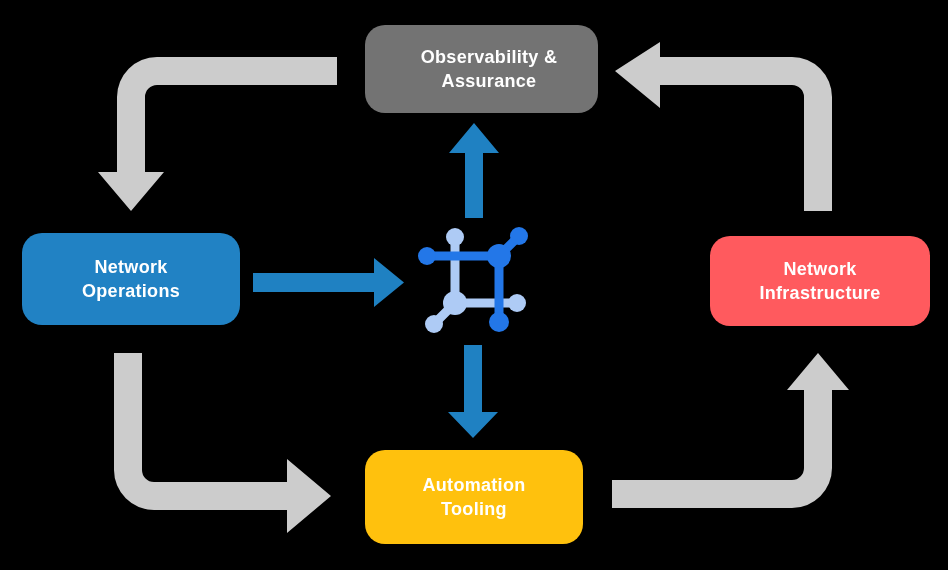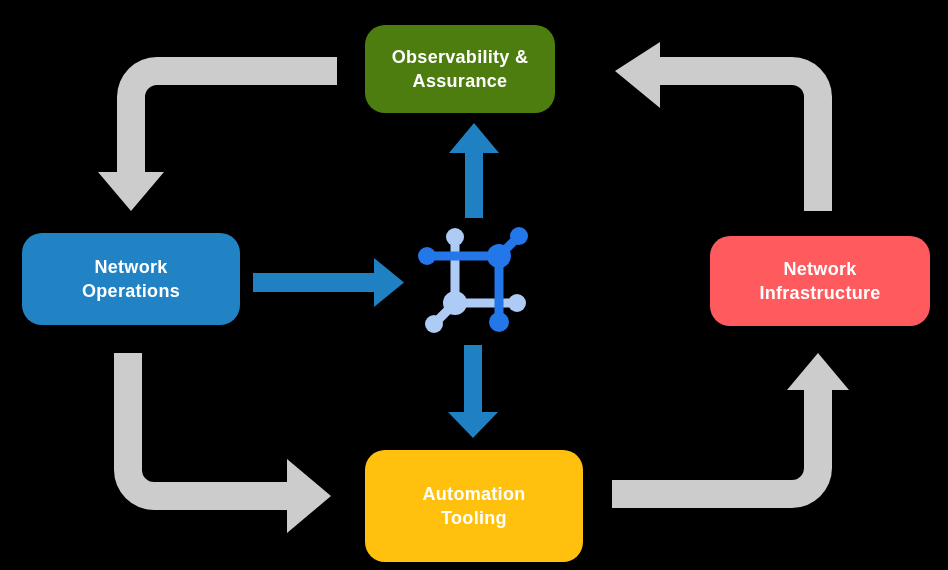--- a/index.html
+++ b/index.html
@@ -7,24 +7,24 @@
     position:relative;width:948px;height:570px;background:#000000;
     overflow:hidden;font-family:"Liberation Sans",sans-serif;
   }
   .arrow-layer{position:absolute;left:0;top:0;width:948px;height:570px;display:block;}
   .node{
     position:absolute;border-radius:20px;display:flex;align-items:center;justify-content:center;
     color:#ffffff;font-size:18px;font-weight:600;text-align:center;line-height:1.35;
     letter-spacing:.3px;
   }
   .node .label{white-space:pre-line;}
-  .node-observability{left:365px;top:25px;width:190px;height:88px;background:#4d7c0f;}
+  .node-observability{left:365px;top:25px;width:218px;height:88px;background:#737373;padding-left:15px;}
   .node-operations{left:22px;top:233px;width:218px;height:92px;background:#2182C4;}
   .node-infrastructure{left:710px;top:236px;width:220px;height:90px;background:#FF5A5E;}
-  .node-automation{left:365px;top:450px;width:218px;height:112px;background:#FFC10D;}
+  .node-automation{left:365px;top:450px;width:218px;height:94px;background:#FFC10D;}
 </style>
 </head>
 <body>
 
 <div class="stage">
 
   <svg class="arrow-layer" viewBox="0 0 948 570" aria-hidden="true">
 
     <path d="M337,57 L157,57 A40,40 0 0 0 117,97 L117,172 L98,172 L131,211 L164,172 L145,172 L145,97 A12,12 0 0 1 157,85 L337,85 Z" fill="#CCCCCC"></path>
     <path d="M114,353 L114,470 A40,40 0 0 0 154,510 L287,510 L287,533 L331,496 L287,459 L287,482 L154,482 A12,12 0 0 1 142,470 L142,353 Z" fill="#CCCCCC"></path>

